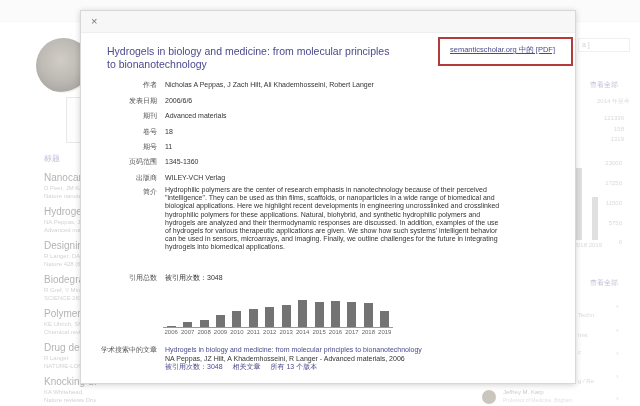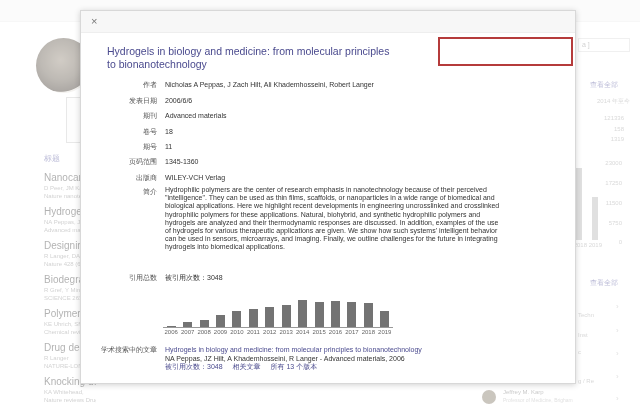--- a/index.html
+++ b/index.html
@@ -124,20 +124,21 @@
   <div class="bg-chev" style="left:616px;top:394px;">›</div>
 </div>
 <div class="overlay"></div>
 
 <div class="modal">
   <div class="modal-header">
     <span class="close-btn">×</span>
   </div>
   <div class="paper-title">Hydrogels in biology and medicine: from molecular principles to bionanotechnology</div>
   <div class="source-box"></div>
+  <div class="source-link">semanticscholar.org 中的 [PDF]</div>
 
   <div class="field" style="top:69px;">
     <span class="k">作者</span>
     <span class="v">Nicholas A Peppas, J Zach Hilt, Ali Khademhosseini, Robert Langer</span>
   </div>
   <div class="field" style="top:85px;">
     <span class="k">发表日期</span>
     <span class="v">2006/6/6</span>
   </div>
   <div class="field" style="top:100px;">

